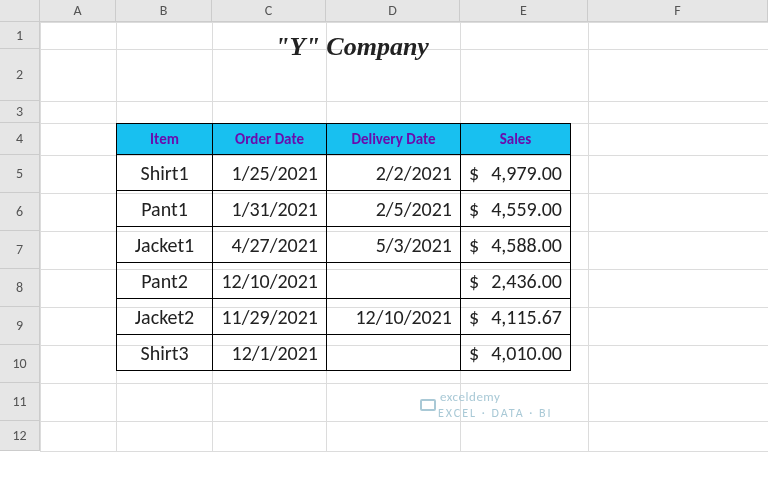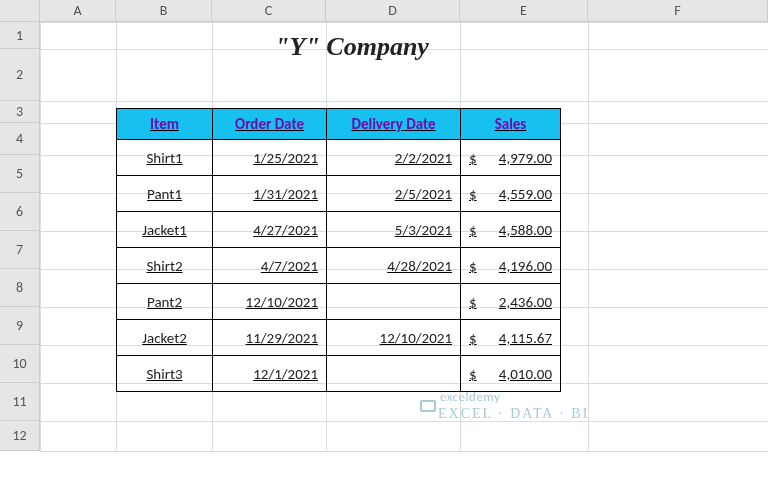--- a/index.html
+++ b/index.html
@@ -35,41 +35,41 @@
       font-size: 15px;
       text-align: center;
       border: 1px solid #000;
       padding: 6px 4px;
       height: 30px;
     }
     .tbl td {
       border: 1px solid #000;
       padding: 0 8px;
       height: 36px;
-      font-size: 15px;
+      font-size: 20px;
       color: #222;
       vertical-align: middle;
     }
     .c-item { text-align: center; width: 96px; }
     .c-order { text-align: right; width: 114px; }
     .c-deliv { text-align: right; width: 134px; }
     .c-sales { width: 100px; text-align: right; }
     .sales-cell { display: flex; justify-content: space-between; align-items: center; width: 100%; }
     .dollar { padding-right: 12px; }
 
     .watermark {
       position: absolute;
       color: #a9c9d6;
       font-size: 13px;
       letter-spacing: 0.5px;
       display: flex;
       align-items: center;
       gap: 4px;
     }
-    .watermark .sub { font-size: 14px; letter-spacing: 2px; margin-left: -2px; margin-top: 2px; color: #a9c9d6; font-family: Liberation Serif, serif; }
+    .watermark .sub { font-size: 12px; letter-spacing: 2px; margin-left: -2px; margin-top: 2px; color: #a9c9d6; }
     .wm-icon { width: 16px; height: 12px; border: 2px solid #a9c9d6; border-radius: 2px; position: relative; }
   </style>
 </head>
 <body>
 
 <div class="sheet">
   <div class="corner"></div>
   <div id="col-heads">
       <div class="col-head" style="left: 40px; width: 76px;">A</div>
       <div class="col-head" style="left: 116px; width: 96px;">B</div>
@@ -109,21 +109,21 @@
       <div class="gridline" style="top: 269px; left: 40px; height: 1px; width: 728px;"></div>
       <div class="gridline" style="top: 307px; left: 40px; height: 1px; width: 728px;"></div>
       <div class="gridline" style="top: 345px; left: 40px; height: 1px; width: 728px;"></div>
       <div class="gridline" style="top: 383px; left: 40px; height: 1px; width: 728px;"></div>
       <div class="gridline" style="top: 421px; left: 40px; height: 1px; width: 728px;"></div>
       <div class="gridline" style="top: 451px; left: 40px; height: 1px; width: 728px;"></div>
     </div>
 
   <div class="title" id="title-el" style="left: 116px; width: 472px; top: 32px;">"Y" Company</div>
 
-  <table class="tbl" id="data-table" style="left: 116px; top: 108px; text-decoration: underline;">
+  <table class="tbl" id="data-table" style="left: 116px; top: 123px;">
     <thead>
         <tr>
       <th class="c-item">Item</th>
       <th class="c-order">Order Date</th>
       <th class="c-deliv">Delivery Date</th>
       <th class="c-sales">Sales</th>
     </tr>
       </thead>
     <tbody id="tbody">
         <tr>
@@ -153,31 +153,20 @@
           <td class="c-order">4/27/2021</td>
           <td class="c-deliv">5/3/2021</td>
           <td class="c-sales">
             <div class="sales-cell">
               <span class="dollar">$</span>
               <span>4,588.00</span>
             </div>
           </td>
         </tr>
         <tr>
-          <td class="c-item">Shirt2</td>
-          <td class="c-order">4/7/2021</td>
-          <td class="c-deliv">4/28/2021</td>
-          <td class="c-sales">
-            <div class="sales-cell">
-              <span class="dollar">$</span>
-              <span>4,196.00</span>
-            </div>
-          </td>
-        </tr>
-        <tr>
           <td class="c-item">Pant2</td>
           <td class="c-order">12/10/2021</td>
           <td class="c-deliv"></td>
           <td class="c-sales">
             <div class="sales-cell">
               <span class="dollar">$</span>
               <span>2,436.00</span>
             </div>
           </td>
         </tr>

